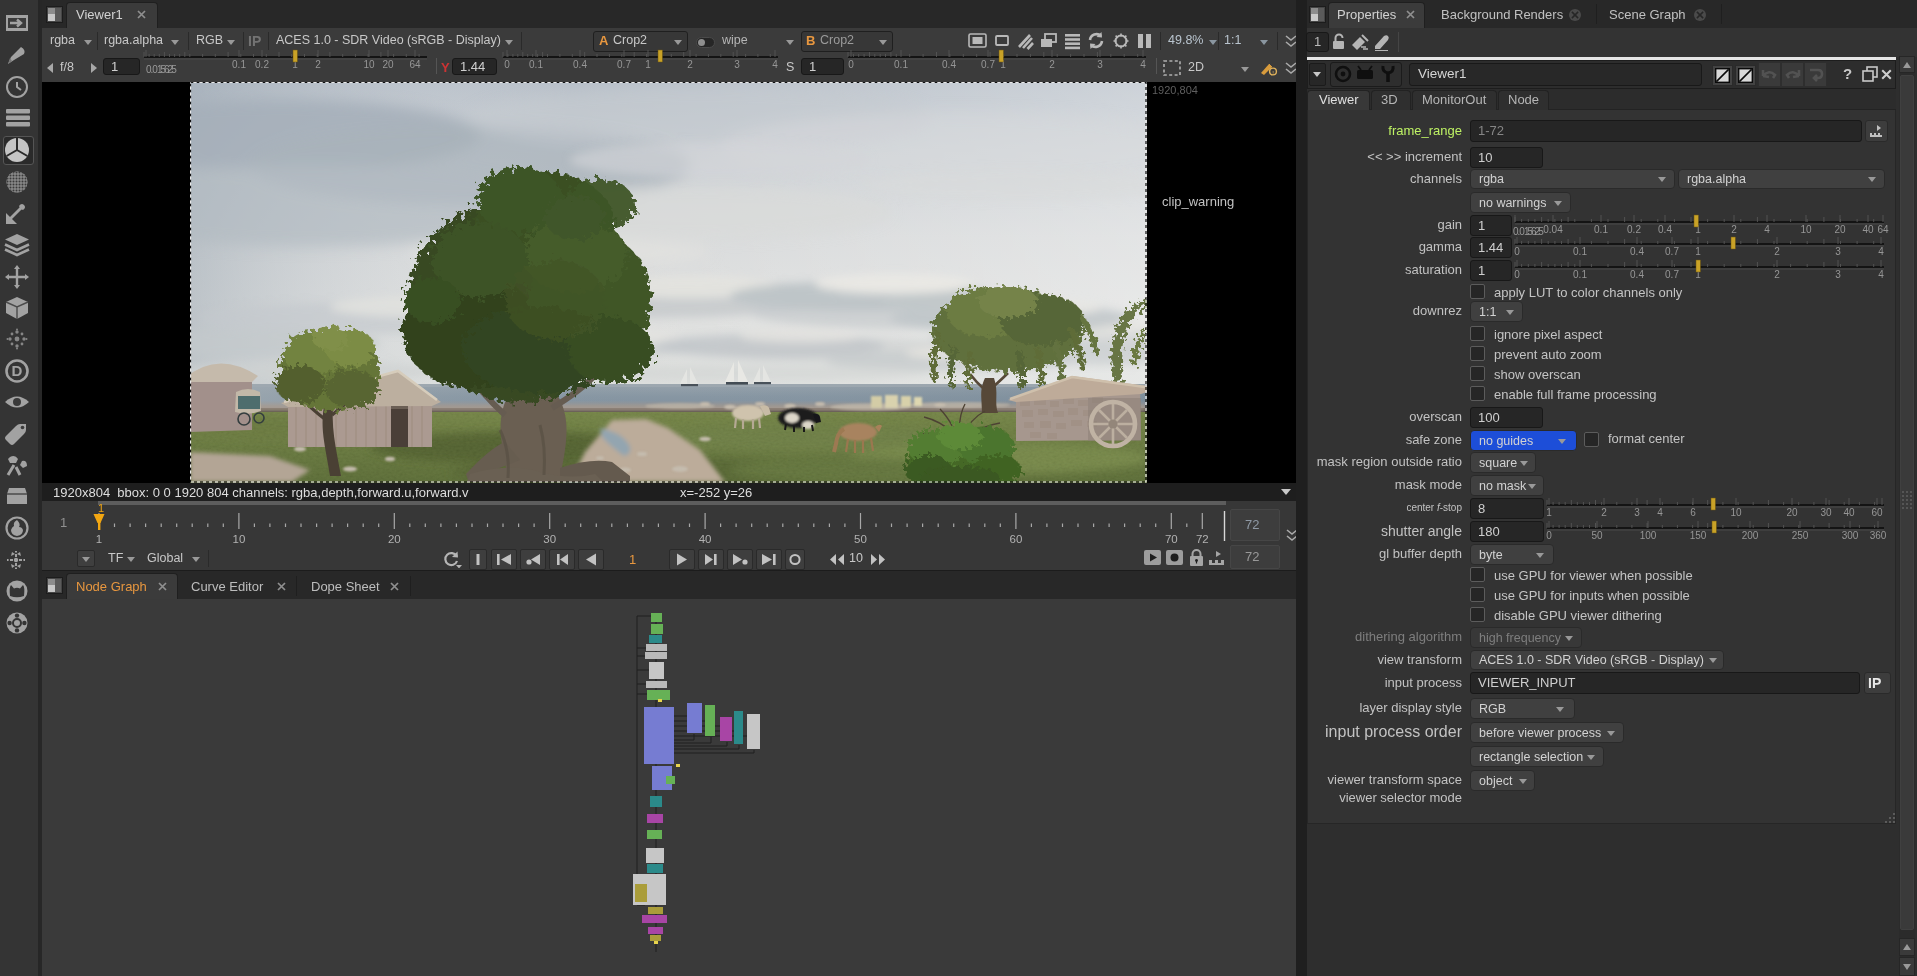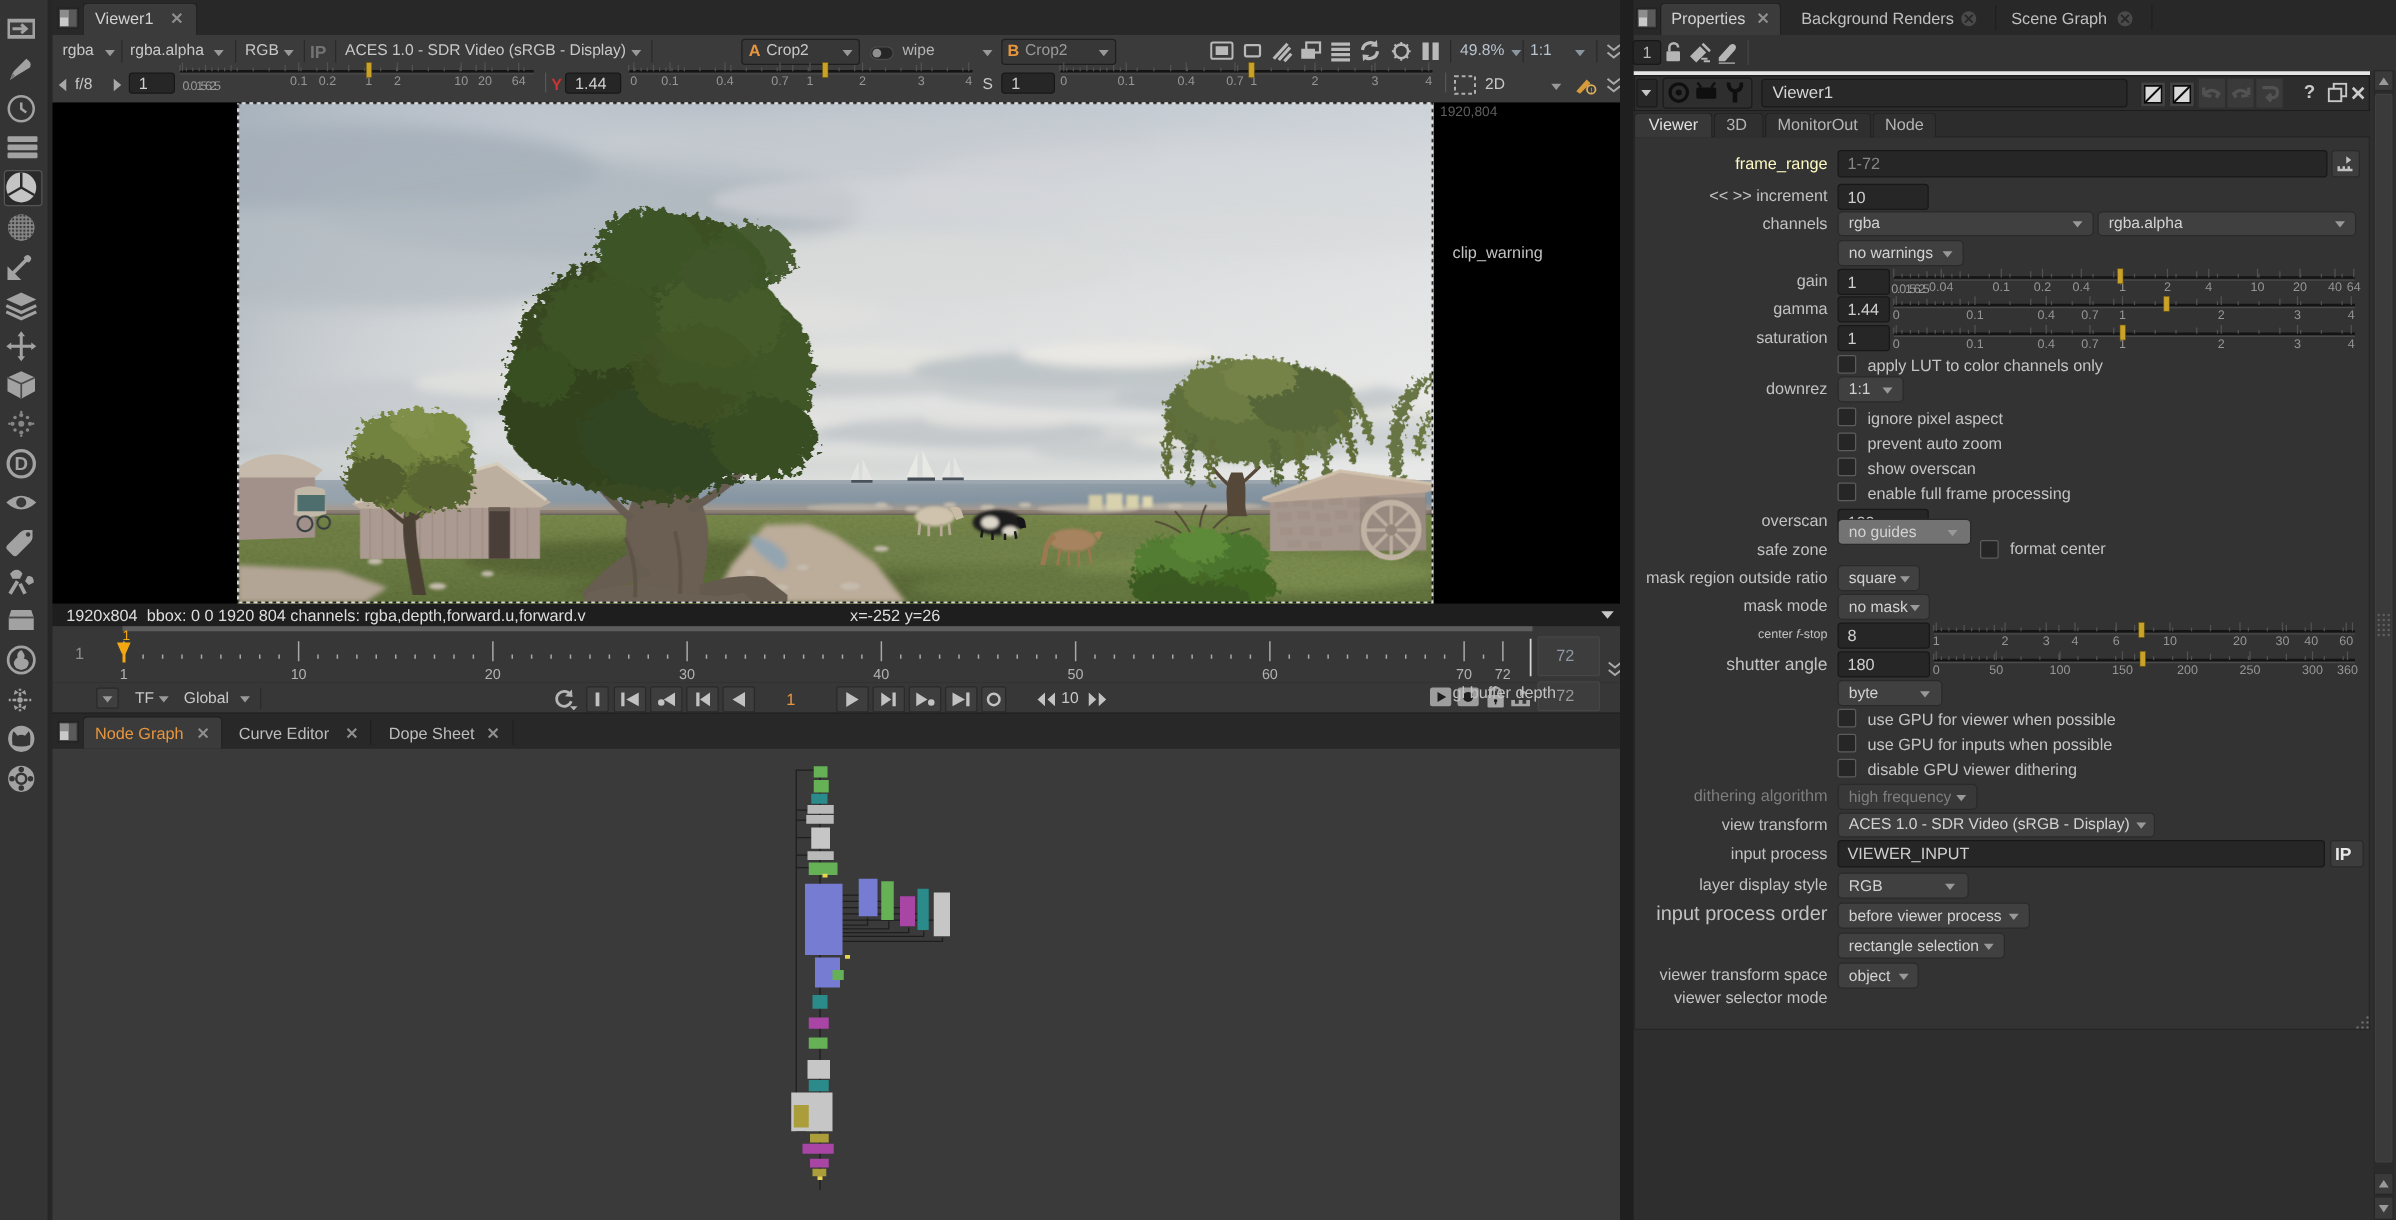--- a/index.html
+++ b/index.html
@@ -870,21 +870,21 @@
 <div class="abs" style="left:1307px;top:89px;width:589px;height:21px;background:#2c2c2c;border-bottom:1px solid #232323"></div>
 <div class="abs" style="left:1307px;top:90px;width:63px;height:20px;background:#383838;border:1px solid #222;border-bottom:none;border-radius:4px 4px 0 0"></div>
 <div class="txt" style="left:1319px;top:92px;font-size:13px;color:#e0e0e0">Viewer</div>
 <div class="abs" style="left:1371px;top:90px;width:40px;height:20px;background:#2f2f2f;border:1px solid #222;border-bottom:none;border-radius:4px 4px 0 0"></div>
 <div class="txt" style="left:1381px;top:92px;font-size:13px;color:#b5b5b5">3D</div>
 <div class="abs" style="left:1412px;top:90px;width:85px;height:20px;background:#2f2f2f;border:1px solid #222;border-bottom:none;border-radius:4px 4px 0 0"></div>
 <div class="txt" style="left:1422px;top:92px;font-size:13px;color:#b5b5b5">MonitorOut</div>
 <div class="abs" style="left:1498px;top:90px;width:51px;height:20px;background:#2f2f2f;border:1px solid #222;border-bottom:none;border-radius:4px 4px 0 0"></div>
 <div class="txt" style="left:1508px;top:92px;font-size:13px;color:#b5b5b5">Node</div>
 <div class="abs" style="left:1307px;top:110px;width:589px;height:714px;background:#333;border:1px solid #262626;border-top:none"></div>
-<div style="position:absolute;left:1162px;top:122px;width:300px;height:18px;text-align:right;font-size:13px;color:#fef9c3;line-height:18px;white-space:nowrap">frame_range</div>
+<div style="position:absolute;left:1162px;top:122px;width:300px;height:18px;text-align:right;font-size:13px;color:#bef264;line-height:18px;white-space:nowrap">frame_range</div>
 <div class="inp" style="left:1470px;top:120px;width:392px;height:22px">
     <span style="position:absolute;left:7px;top:50%;transform:translateY(-53%);font-size:13px;color:#868686;white-space:nowrap">1-72</span>
   </div>
 <div class="abs" style="left:1865px;top:120px;width:23px;height:22px;background:#3d3d3d;border:1px solid #2a2a2a;border-radius:3px"></div>
 <svg class="abs" style="left:1869px;top:124px" width="15" height="14" viewBox="0 0 15 14">
 <path d="M1 13 v-4 h2 v2 h2 v-2 h2 v2 h2 v-2 h2 v2 h2 v2 Z" fill="#c0c0c0"></path>
     <path d="M8 1 l4 3 -4 3 Z" fill="#c0c0c0"></path>
   </svg>
 <div style="position:absolute;left:1162px;top:148px;width:300px;height:18px;text-align:right;font-size:13px;color:#c2c2c2;line-height:18px;white-space:nowrap">&lt;&lt; &gt;&gt; increment</div>
 <div class="inp" style="left:1470px;top:147px;width:73px;height:21px">
@@ -976,21 +976,21 @@
 <div style="position:absolute;left:1494px;top:345px;font-size:13px;color:#c4c4c4;line-height:19px;white-space:nowrap">prevent auto zoom</div>
 <div style="position:absolute;left:1470px;top:366px;width:15px;height:15px;background:#262626;border:1px solid #5c5c5c;border-radius:2px"></div>
 <div style="position:absolute;left:1494px;top:365px;font-size:13px;color:#c4c4c4;line-height:19px;white-space:nowrap">show overscan</div>
 <div style="position:absolute;left:1470px;top:386px;width:15px;height:15px;background:#262626;border:1px solid #5c5c5c;border-radius:2px"></div>
 <div style="position:absolute;left:1494px;top:385px;font-size:13px;color:#c4c4c4;line-height:19px;white-space:nowrap">enable full frame processing</div>
 <div style="position:absolute;left:1162px;top:408px;width:300px;height:18px;text-align:right;font-size:13px;color:#c2c2c2;line-height:18px;white-space:nowrap">overscan</div>
 <div class="inp" style="left:1470px;top:407px;width:73px;height:21px">
     <span style="position:absolute;left:7px;top:50%;transform:translateY(-53%);font-size:13px;color:#cfcfcf;white-space:nowrap">100</span>
   </div>
 <div style="position:absolute;left:1162px;top:431px;width:300px;height:18px;text-align:right;font-size:13px;color:#c2c2c2;line-height:18px;white-space:nowrap">safe zone</div>
-<div class="dd" style="left:1470px;top:415px;width:107px;height:21px;background:#737373;">
+<div class="dd" style="left:1470px;top:430px;width:107px;height:21px;background:#1d4ed8;">
     <span style="position:absolute;left:8px;top:50%;transform:translateY(-53%);font-size:12.5px;color:#d2d2d2;white-space:nowrap">no guides</span>
     <i class="tri" style="right:10px"></i>
   </div>
 <div style="position:absolute;left:1584px;top:432px;width:15px;height:15px;background:#262626;border:1px solid #5c5c5c;border-radius:2px"></div>
 <div class="txt" style="left:1608px;top:431px;font-size:13px;color:#c4c4c4">format center</div>
 <div style="position:absolute;left:1162px;top:453px;width:300px;height:18px;text-align:right;font-size:13px;color:#c2c2c2;line-height:18px;white-space:nowrap">mask region outside ratio</div>
 <div class="dd" style="left:1470px;top:452px;width:66px;height:21px;background:#404040;">
     <span style="position:absolute;left:8px;top:50%;transform:translateY(-53%);font-size:12.5px;color:#d2d2d2;white-space:nowrap">square</span>
     <i class="tri" style="right:7px"></i>
   </div>
@@ -1031,21 +1031,21 @@
     <text x="2" y="17" font-size="10" fill="#969696" text-anchor="middle">0</text>
     <text x="50" y="17" font-size="10" fill="#969696" text-anchor="middle">50</text>
     <text x="101" y="17" font-size="10" fill="#969696" text-anchor="middle">100</text>
     <text x="151" y="17" font-size="10" fill="#969696" text-anchor="middle">150</text>
     <text x="203" y="17" font-size="10" fill="#969696" text-anchor="middle">200</text>
     <text x="253" y="17" font-size="10" fill="#969696" text-anchor="middle">250</text>
     <text x="303" y="17" font-size="10" fill="#969696" text-anchor="middle">300</text>
     <text x="331" y="17" font-size="10" fill="#969696" text-anchor="middle">360</text>
     <rect x="165" y="-1" width="4.4" height="12" fill="#c9a227" stroke="#6b5510" stroke-width="0.5"></rect>
   </svg>
-<div style="position:absolute;left:1162px;top:545px;width:300px;height:18px;text-align:left;font-size:13px;color:#c2c2c2;line-height:18px;white-space:nowrap">gl buffer depth</div>
+<div style="position:absolute;left:1162px;top:545px;width:300px;height:18px;text-align:right;font-size:13px;color:#c2c2c2;line-height:18px;white-space:nowrap">gl buffer depth</div>
 <div class="dd" style="left:1470px;top:544px;width:84px;height:21px;background:#404040;">
     <span style="position:absolute;left:8px;top:50%;transform:translateY(-53%);font-size:12.5px;color:#d2d2d2;white-space:nowrap">byte</span>
     <i class="tri" style="right:9px"></i>
   </div>
 <div style="position:absolute;left:1470px;top:567px;width:15px;height:15px;background:#262626;border:1px solid #5c5c5c;border-radius:2px"></div>
 <div style="position:absolute;left:1494px;top:566px;font-size:13px;color:#c4c4c4;line-height:19px;white-space:nowrap">use GPU for viewer when possible</div>
 <div style="position:absolute;left:1470px;top:587px;width:15px;height:15px;background:#262626;border:1px solid #5c5c5c;border-radius:2px"></div>
 <div style="position:absolute;left:1494px;top:586px;font-size:13px;color:#c4c4c4;line-height:19px;white-space:nowrap">use GPU for inputs when possible</div>
 <div style="position:absolute;left:1470px;top:607px;width:15px;height:15px;background:#262626;border:1px solid #5c5c5c;border-radius:2px"></div>
 <div style="position:absolute;left:1494px;top:606px;font-size:13px;color:#c4c4c4;line-height:19px;white-space:nowrap">disable GPU viewer dithering</div>

